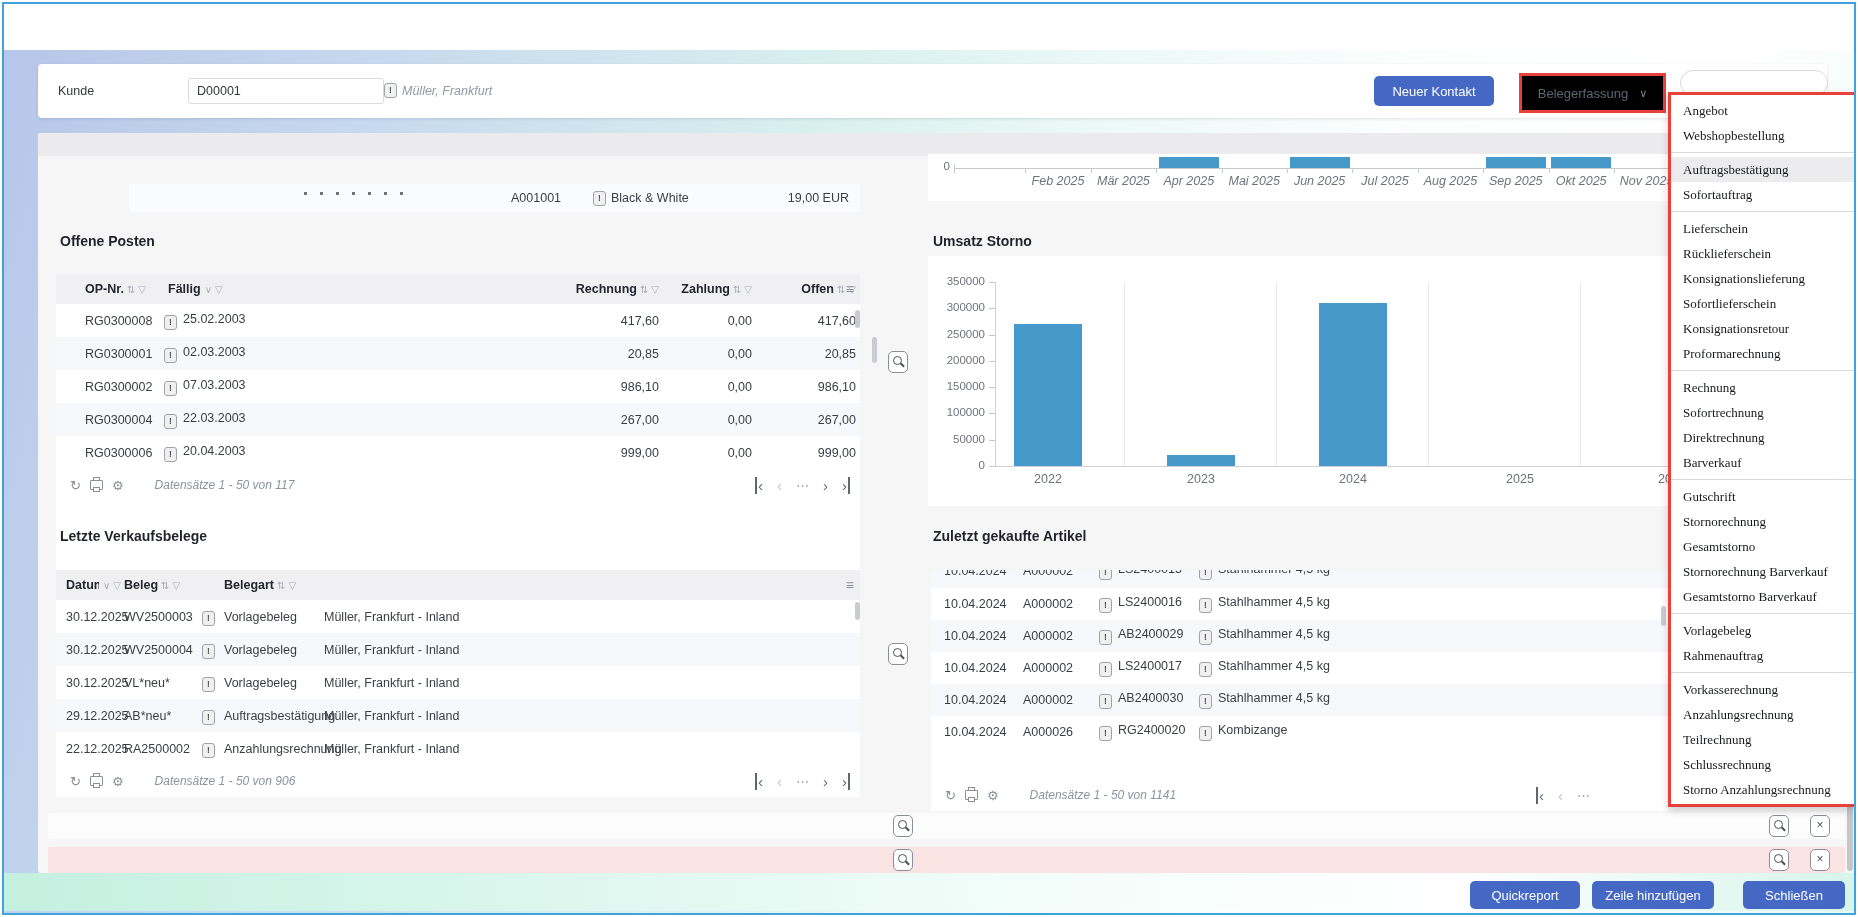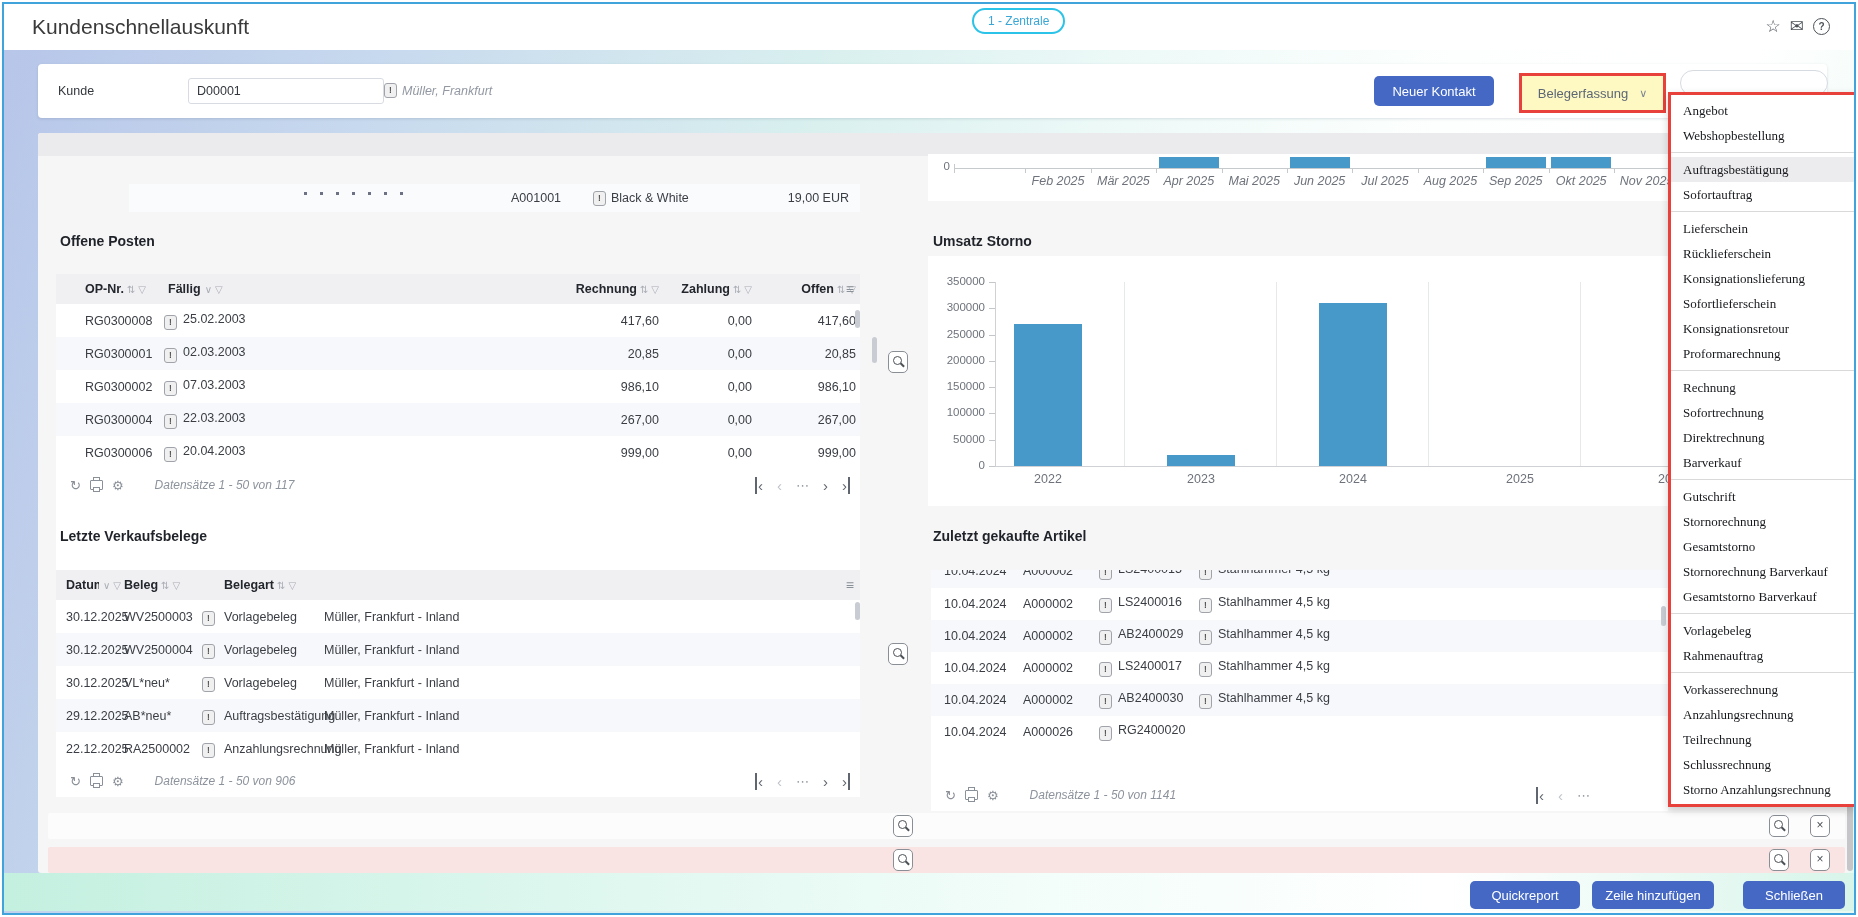--- a/index.html
+++ b/index.html
@@ -21,21 +21,21 @@
     background:linear-gradient(90deg,#c4f0e0,#ddf7ee 30%,#f2fdf9 55%,#ffffff 78%,#d8f5ea 100%);}
   
   .kcard{position:absolute;left:34px;top:60px;width:1789px;height:54px;background:#fff;border-radius:4px;
          box-shadow:0 1px 3px rgba(40,60,90,.15);}
   .kcard .lbl{position:absolute;left:20px;top:20px;font-size:12.5px;color:#33373d;}
   .kinput{position:absolute;left:150px;top:14px;width:178px;height:24px;border:1px solid #d8dce2;border-radius:3px;
           font-size:12.5px;padding:0 8px;color:#33373d;font-family:inherit;}
   .kname{position:absolute;left:364px;top:20px;font-size:12.5px;font-style:italic;color:#9298a2;}
   .btn{background:#4468c4;color:#fff;border:none;border-radius:5px;font-size:13px;font-family:inherit;cursor:pointer;}
   .nk-btn{position:absolute;left:1336px;top:12px;width:120px;height:30px;}
-  .redbox{position:absolute;left:1481px;top:9px;width:141px;height:34px;border:3px solid #e8413c;background:#fef9c3;
+  .redbox{position:absolute;left:1481px;top:9px;width:141px;height:34px;border:3px solid #e8413c;background:#000000;
           display:flex;align-items:center;justify-content:center;gap:7px;font-size:13px;color:#5c6675;cursor:pointer;}
   .qsearch{position:absolute;left:1676px;top:66px;width:146px;height:24px;border:1px solid #d6dbe1;border-radius:13px;background:#fff;}
   
   .panel{position:absolute;left:34px;top:129px;width:1811px;height:740px;background:#f6f6f7;border-radius:3px;overflow:hidden;}
   .band{position:absolute;left:0;top:0;right:0;height:23px;background:#ebebed;}
   .white{background:#fff;margin-top:28px;}
   .h2{position:absolute;font-size:14px;font-weight:bold;color:#1f2329;}
   .dashes{position:absolute;left:266px;top:59px;width:110px;height:3px;
           background:repeating-linear-gradient(90deg,#4a4f66 0 3px,transparent 3px 16px);opacity:.8;}
   
@@ -94,29 +94,20 @@
   
   .brow{position:absolute;left:10px;width:1797px;height:26px;border-radius:2px;}
   
   .bb{position:absolute;top:877px;height:28px;z-index:5;}
 </style>
 </head>
 <body>
 
 <div class="window">
 
-  <div class="hdr">
-    <div class="title">Kundenschnellauskunft</div>
-    <div class="badge">1 - Zentrale</div>
-    <div class="hicons">
-      <span>☆</span>
-      <span>✉</span>
-      <span class="helpc">?</span>
-    </div>
-  </div>
 
   <div class="content-bg"></div>
   <div class="bottom-bar"></div>
 
   <div class="kcard">
     <span class="lbl">Kunde</span>
     <input class="kinput" value="D00001" style="">
     <i class="excl abs" style="left:346px;top:19px;">!</i>
     <span class="kname">Müller, Frankfurt</span>
     <button class="btn nk-btn">Neuer Kontakt</button>
@@ -363,20 +354,21 @@
           <div class="trow alt" style="grid-template-columns: 79px 76px 100px auto; padding-left: 13px; height: 32px;">
             <span><span>10.04.2024</span></span>
             <span><span>A000002</span></span>
             <span><i class="excl">!</i><span>AB2400030</span></span>
             <span><i class="excl">!</i><span>Stahlhammer 4,5 kg</span></span>
           </div>
           <div class="trow" style="grid-template-columns: 79px 76px 100px auto; padding-left: 13px; height: 32px;">
             <span><span>10.04.2024</span></span>
             <span><span>A000026</span></span>
             <span><i class="excl">!</i><span>RG2400020</span></span>
+            <span><i class="excl">!</i><span>Kombizange</span></span>
           </div>
         </div>
     </div>
     <div class="tfoot" style="left:893px;top:646px;width:737px;">
       <span class="ic" style="margin-left:14px;">↻</span>
       <span class="icon-print"></span>
       <span class="ic">⚙</span>
       <span class="dsz">Datensätze 1 - 50 von 1141</span>
       <span class="pg" style="right:78px;">
           <span class="pgb">‹</span>

